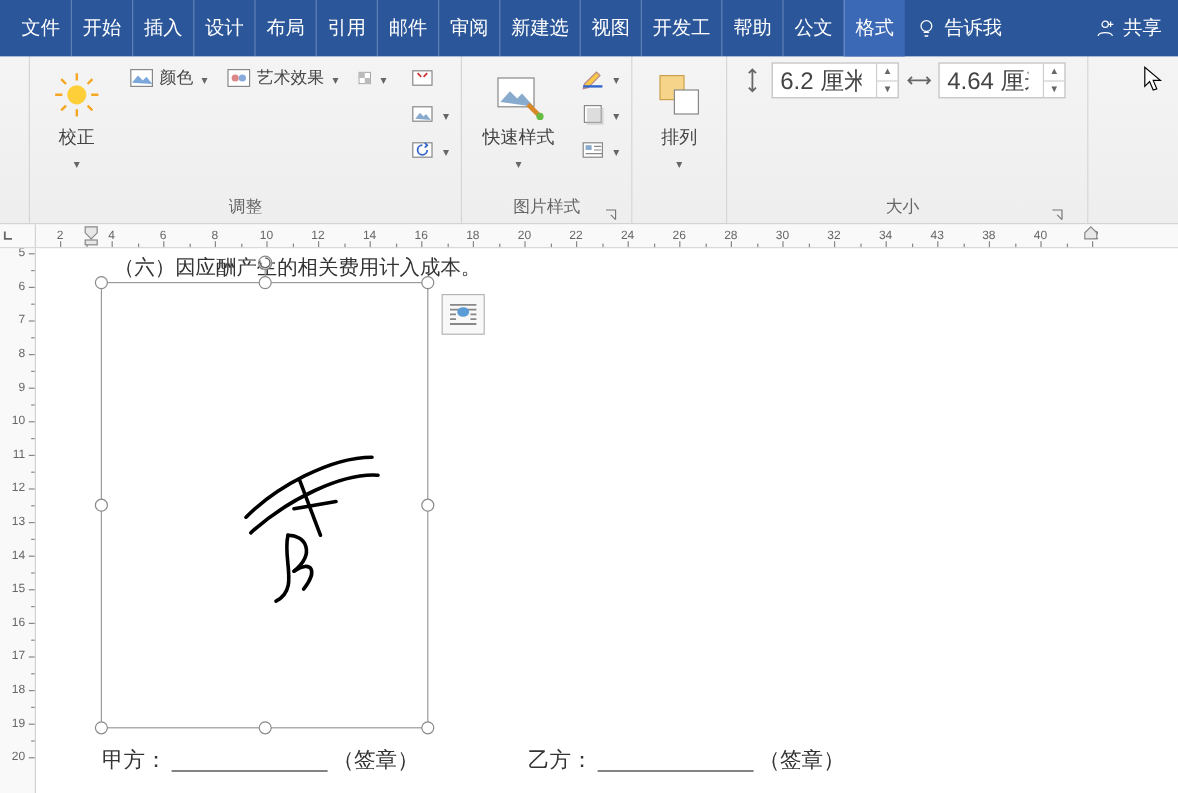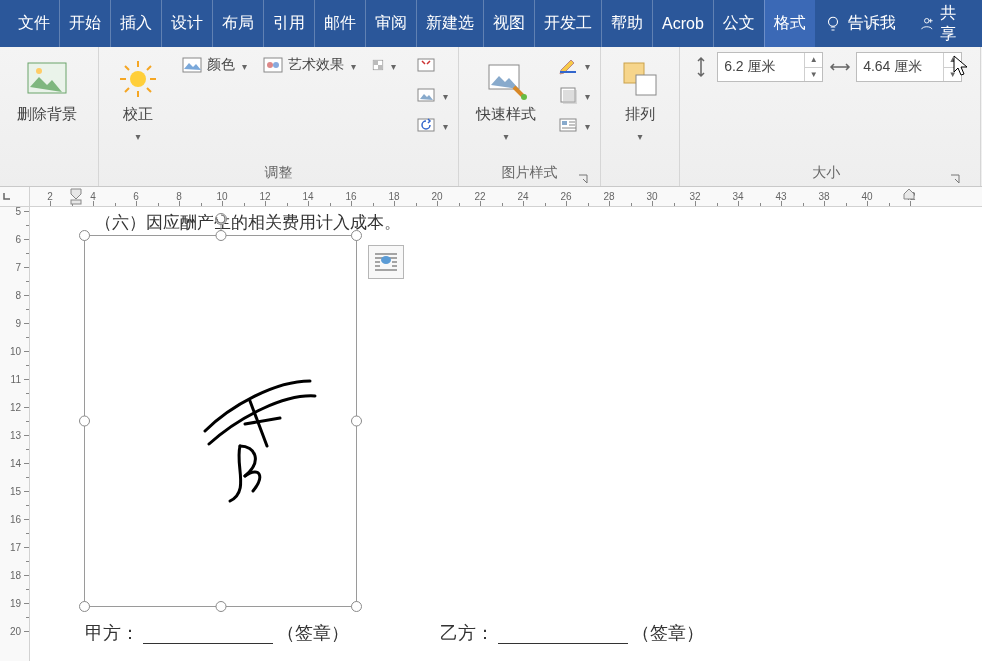--- a/index.html
+++ b/index.html
@@ -119,21 +119,21 @@
     .size-row .icon { width: 22px; height: 22px; }
     .size-input {
       width: 106px; height: 30px;
       border: 1px solid #bdbdbd;
       background: #fff;
       display: flex; align-items: center;
       font-size: 14px; color: #444;
       position: relative;
     }
     .size-input input {
-      border: none; width: 80px; font-size: 14px; padding: 0 6px;
+      border: none; width: 80px; font-size: 20px; padding: 0 6px;
       outline: none; background: transparent; color: #444;
     }
     .spinners {
       position: absolute; right: 0; top: 0; bottom: 0; width: 18px;
       border-left: 1px solid #cfcfcf;
       display: flex; flex-direction: column;
     }
     .spinners div {
       flex: 1; display: flex; align-items: center; justify-content: center;
       font-size: 8px; color: #666; cursor: pointer;
@@ -216,21 +216,21 @@
     .layout-btn svg { width: 24px; height: 22px; }
 
     .signature {
       position: absolute; left: 110px; top: 140px;
       width: 140px; height: 130px;
     }
 
     .sign-line {
       position: absolute; bottom: 16px;
       font-size: 18px; color: #333;
-      display: flex; align-items: center;
+      display: flex; align-items: flex-start;
     }
     .sign-line .ul {
       display: inline-block; border-bottom: 1px solid #333;
       width: 130px; height: 1.2em; margin: 0 4px;
     }
     .sl1 { left: 55px; }
     .sl2 { left: 410px; }
 
     .cursor {
       position: absolute; right: 12px; top: 54px;
@@ -246,21 +246,20 @@
   <div class="tab">插入</div>
   <div class="tab">设计</div>
   <div class="tab">布局</div>
   <div class="tab">引用</div>
   <div class="tab">邮件</div>
   <div class="tab">审阅</div>
   <div class="tab">新建选</div>
   <div class="tab">视图</div>
   <div class="tab">开发工</div>
   <div class="tab">帮助</div>
-  <div class="tab">Acrob</div>
   <div class="tab">公文</div>
   <div class="tab active">格式</div>
   <div class="tab tell">
     <svg class="bulb" viewBox="0 0 24 24">
       <circle cx="12" cy="9" r="6"></circle>
         <path d="M9 16h6M10 20h4"></path>
     </svg>
     <span>告诉我</span>
   </div>
   <div class="spacer"></div>
@@ -270,30 +269,20 @@
         <path d="M4 20c1-5 15-5 16 0"></path>
         <path d="M18 4v6M15 7h6"></path>
     </svg>
     <span>共享</span>
   </div>
 </div>
 
 <div class="ribbon">
 
   <div class="group" style="padding-right:14px">
-    <div class="group-body">
-      <div class="vbtn">
-        <svg class="icon" viewBox="0 0 44 44">
-          <rect x="3" y="6" width="38" height="30" fill="#eaf3ea" stroke="#6aa36a"></rect>
-          <path d="M5 30l9-10 8 8 5-5 10 12" fill="#7fb77f"></path>
-          <circle cx="14" cy="14" r="3" fill="#fc6"></circle>
-        </svg>
-        <span class="lbl">删除背景</span>
-      </div>
-    </div>
     <div class="group-label"></div>
   </div>
 
   <div class="group">
     <div class="group-body">
       <div class="vbtn">
         <svg class="icon" viewBox="0 0 44 44">
           <circle cx="22" cy="22" r="8" fill="#ffcf3a"></circle>
           <g stroke="#f5a623" stroke-width="2">
             <path d="M22 4v6M22 34v6M4 22h6M34 22h6M9 9l4 4M31 31l4 4M35 9l-4 4M9 35l4-4"></path>

